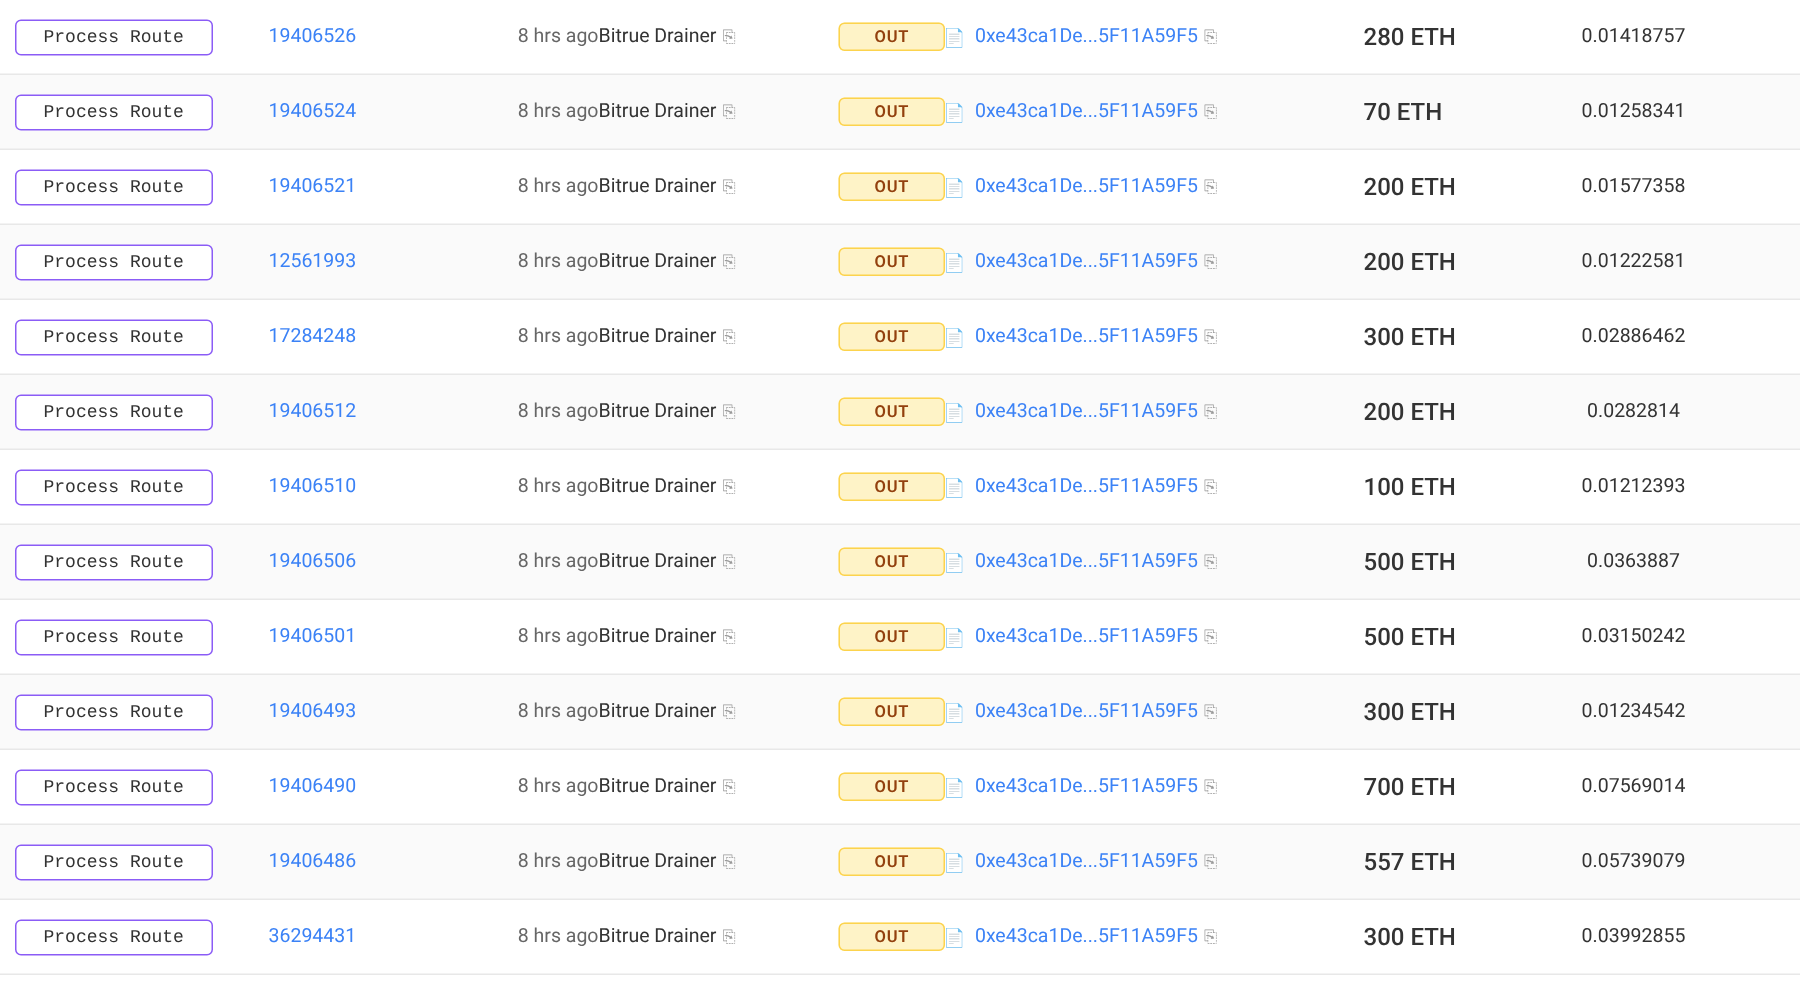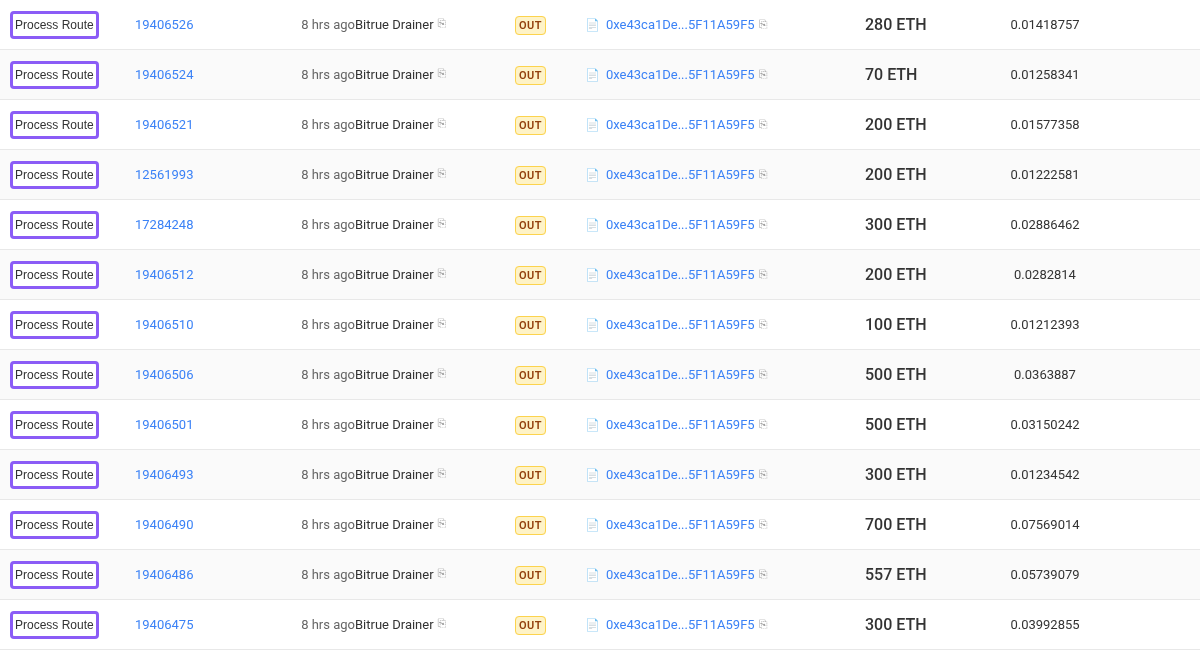--- a/index.html
+++ b/index.html
@@ -30,62 +30,64 @@
     .table-row:nth-child(odd) {
       background: #ffffff;
     }
     .col-action {
       width: 125px;
       flex-shrink: 0;
     }
     .col-id {
       width: 100px;
       flex-shrink: 0;
+      margin-left: 44px;
     }
     .col-time {
       width: 120px;
       flex-shrink: 0;
       text-align: right;
     }
     .col-name {
       width: 160px;
-      flex-shrink: 0;
-      display: flex;
-      align-items: flex-start;
-      gap: 4px;
-    }
-    .col-direction {
-      width: 70px;
-      flex-shrink: 0;
-    }
-    .col-address {
-      width: 280px;
       flex-shrink: 0;
       display: flex;
       align-items: center;
       gap: 4px;
     }
+    .col-direction {
+      width: 70px;
+      flex-shrink: 0;
+    }
+    .col-address {
+      width: 280px;
+      flex-shrink: 0;
+      display: flex;
+      align-items: center;
+      gap: 4px;
+    }
     .col-amount {
       width: 120px;
       flex-shrink: 0;
     }
     .col-value {
       width: 120px;
       flex-shrink: 0;
       text-align: center;
     }
     .btn-process-route {
       background: #ffffff;
-      border: 3px solid #8b5cf6;
+      border: 1px solid #8b5cf6;
       border-radius: 4px;
-      padding: 4px 2px;
+      padding: 4px 18px;
       font-size: 12px;
       color: #333;
       cursor: pointer;
       white-space: nowrap;
+      font-family: Liberation Mono, monospace;
     }
     .link-id {
       color: #3b82f6;
       text-decoration: none;
       font-size: 13px;
     }
     .time-text {
       color: #666;
       font-size: 13px;
     }
@@ -98,21 +100,21 @@
       cursor: pointer;
       font-size: 11px;
       display: inline-flex;
       align-items: center;
     }
     .badge-out {
       background: #fef3c7;
       color: #92400e;
       border: 1px solid #fcd34d;
       border-radius: 4px;
-      padding: 2px 3px;
+      padding: 2px 23px;
       font-size: 11px;
       font-weight: 600;
       letter-spacing: 0.5px;
     }
     .doc-icon {
       color: #999;
       font-size: 12px;
       margin-right: 2px;
     }
     .address-link {
@@ -480,21 +482,21 @@
       </div>
       <div class="col-value">
         <span class="value-text">0.05739079</span>
       </div>
     </div>
     <div class="table-row">
       <div class="col-action">
         <button class="btn-process-route">Process Route</button>
       </div>
       <div class="col-id">
-        <a href="#" class="link-id">19406475</a>
+        <a href="#" class="link-id">36294431</a>
       </div>
       <div class="col-time">
         <span class="time-text">8 hrs ago</span>
       </div>
       <div class="col-name">
         <span class="name-text">Bitrue Drainer</span>
         <span class="copy-icon">⎘</span>
       </div>
       <div class="col-direction">
         <span class="badge-out">OUT</span>

